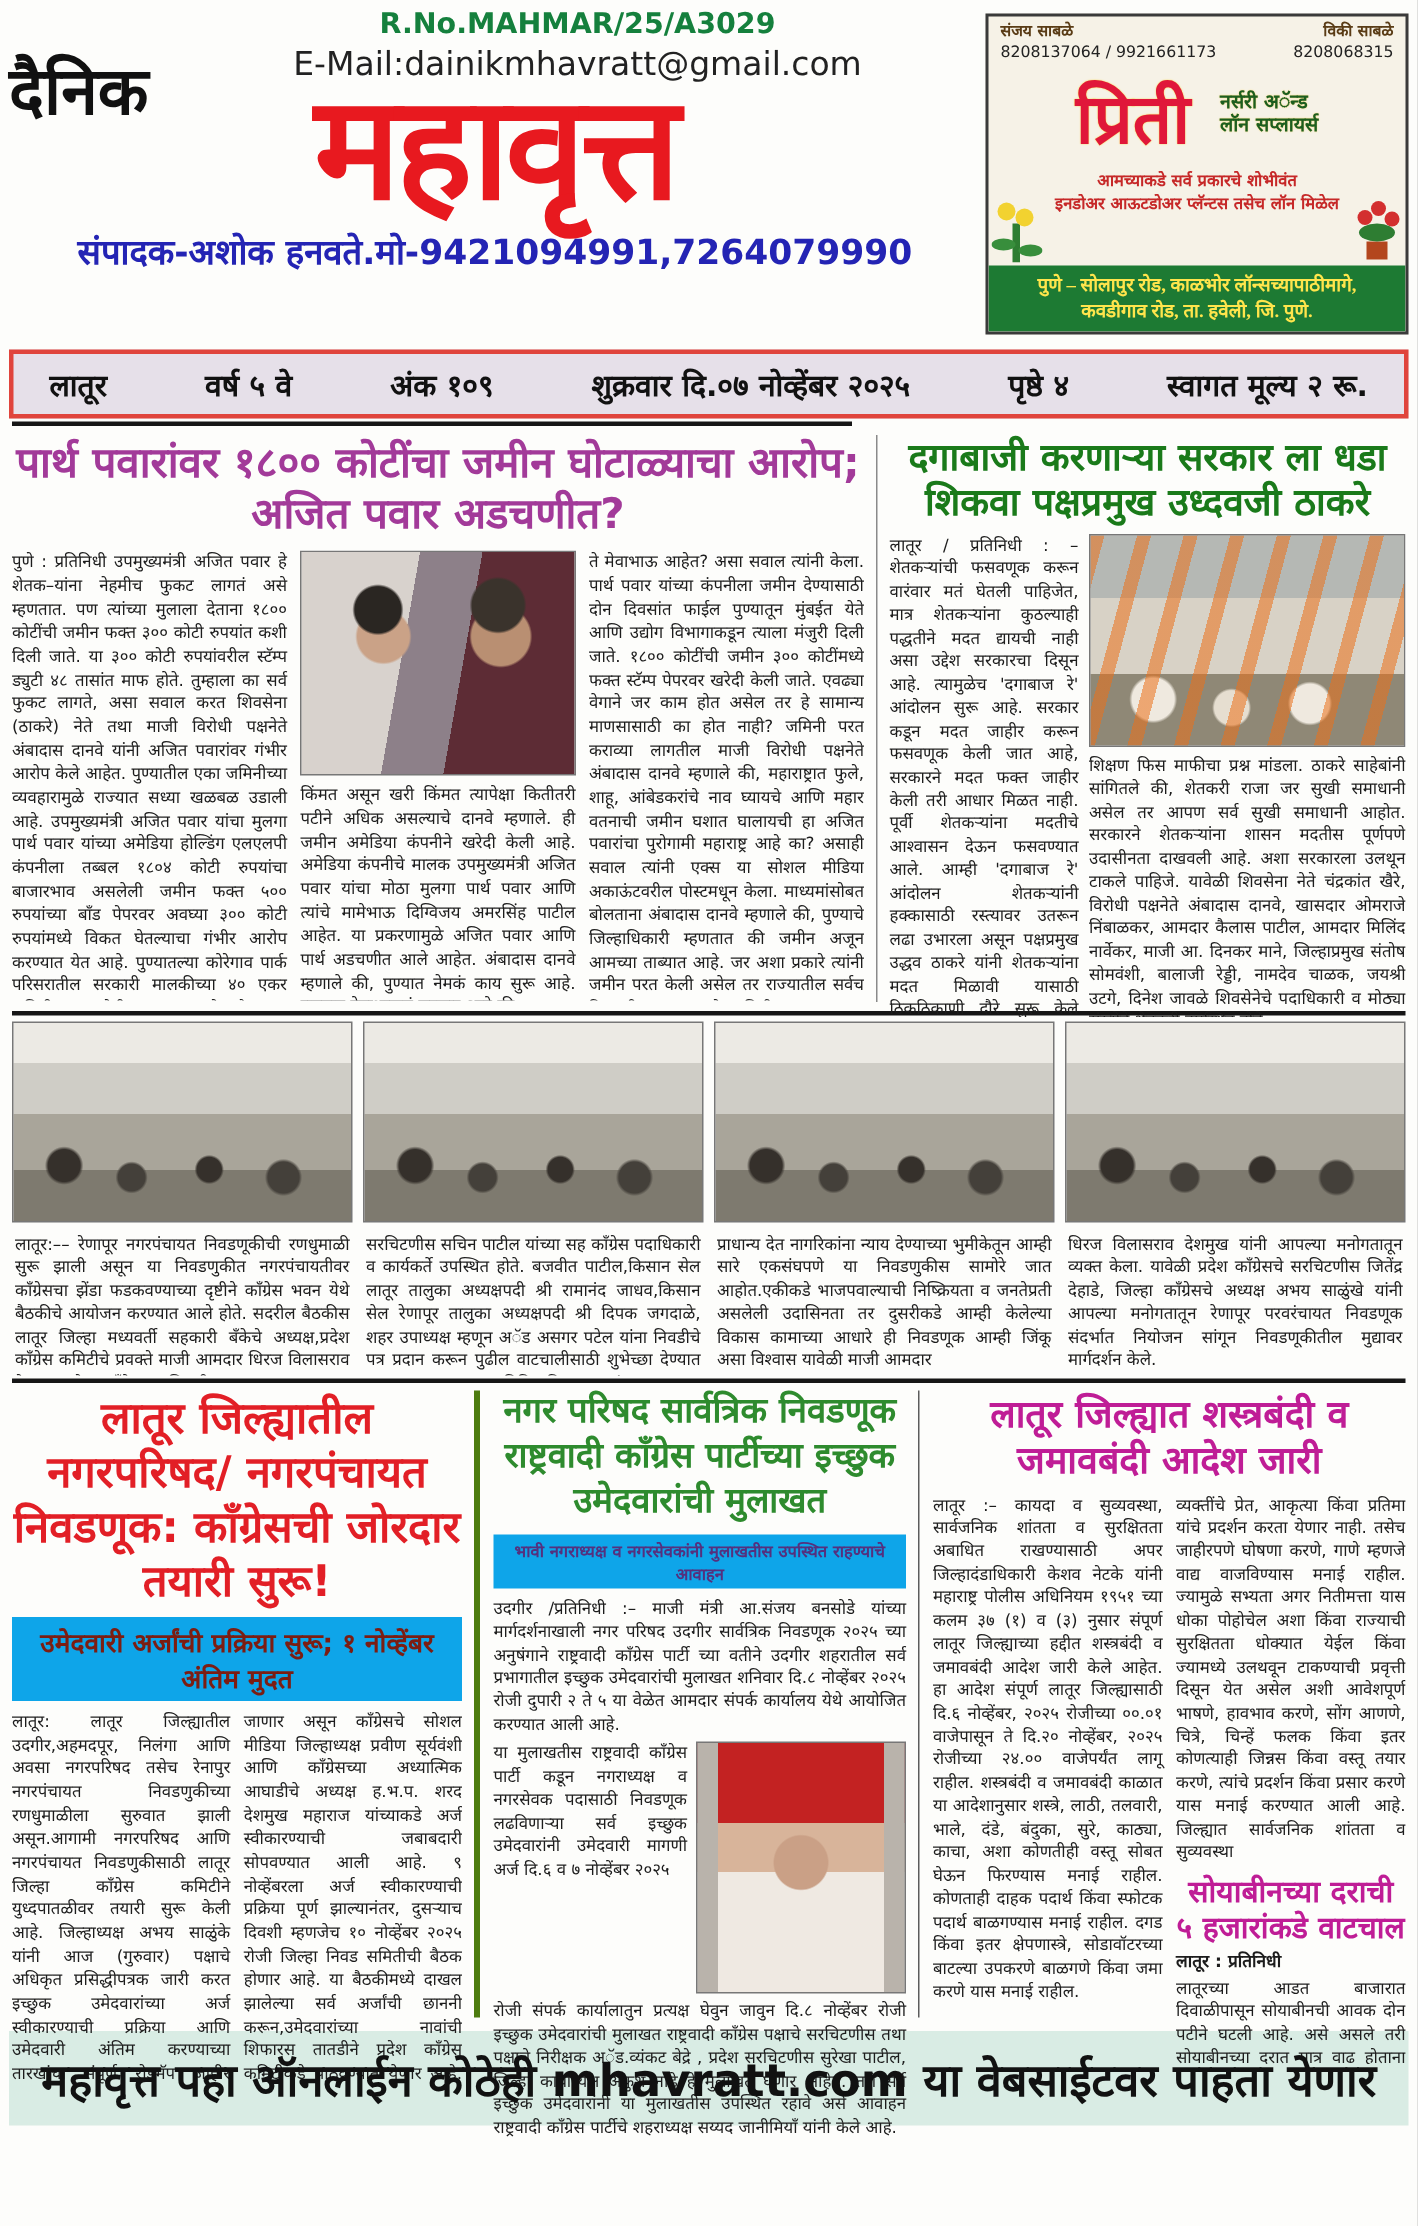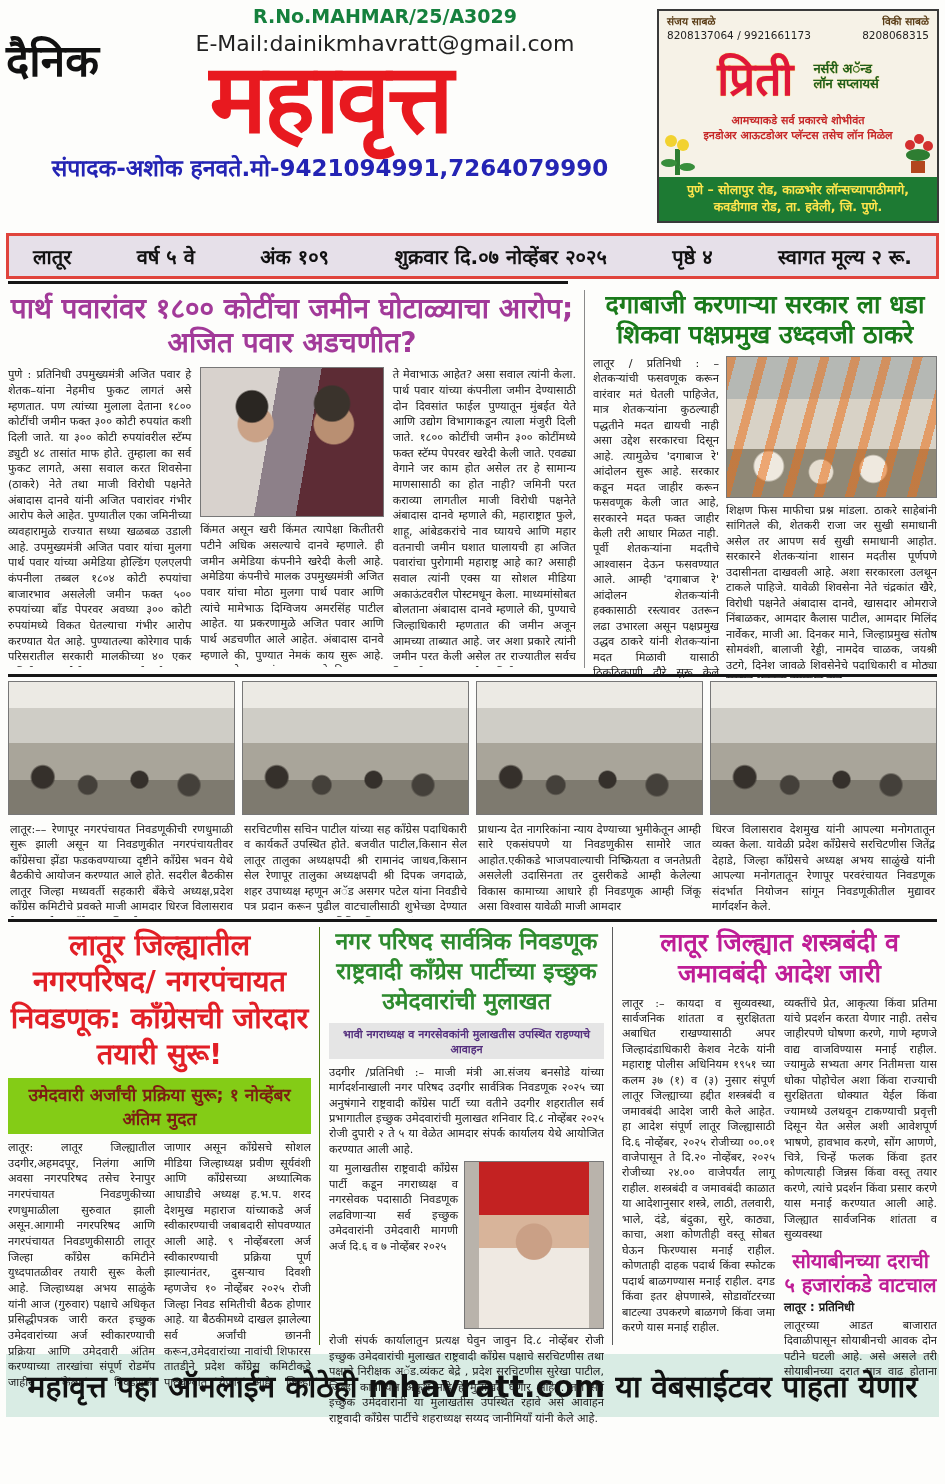--- a/index.html
+++ b/index.html
@@ -21,21 +21,21 @@
   .ad-contact { line-height:1.3; }
   .ad-contact b { display:block; color:#5a3c16; }
   .ad-mid { flex:1; position:relative; text-align:center; padding-top:4px; }
   .ad-brandrow { display:flex; justify-content:center; align-items:center; gap:20px; }
   .ad-brand { color:#e0173a; font-size:46px; font-weight:800; text-shadow:0 0 1px #f9c812; }
   .ad-brandsub { text-align:left; color:#1c5e20; font-weight:800; font-size:13px; line-height:1.15; text-shadow:0 0 1px #ffd95e; }
   .ad-tagline { color:#c62828; font-weight:800; font-size:11px; line-height:1.35; margin-top:6px; padding:0 30px; }
   .ad-flower { position:absolute; bottom:2px; width:34px; height:44px; }
   .ad-flower.left { left:2px; }
   .ad-flower.right { right:2px; }
-  .ad-address { background:#1d7a33; color:#ffe54c; font-weight:800; font-size:12.5px; text-align:center; padding:5px 17px; line-height:1.35; }
+  .ad-address { background:#1d7a33; color:#ffe54c; font-weight:800; font-size:12.5px; text-align:center; padding:5px 17px; line-height:1.35;font-family:Liberation Serif, serif; }
 
   
   .dateline { margin-top:2px; border:3px solid #e0443c; background:#e6e0e9; display:flex; align-items:center; justify-content:space-between; padding:8px 24px; font-weight:800; font-size:20px; color:#111; height:46px; }
   .rule { height:3px; background:#161616; margin:2px 2px; }
 
   
   .section1 { display:flex; gap:8px; padding:4px 2px; height:386px; }
   .vdiv { width:1px; background:#8a8a8a; }
   .art1 { width:568px; }
   .art1 h2 { color:#a23a99; font-size:28px; font-weight:800; text-align:center; line-height:1.2; margin:2px 0 8px 0; }
@@ -70,27 +70,27 @@
       radial-gradient(circle at 15% 72%, #35302b 0 5%, transparent 6%),
       radial-gradient(circle at 35% 78%, #44403a 0 5%, transparent 6%),
       radial-gradient(circle at 58% 74%, #35302b 0 5%, transparent 6%),
       radial-gradient(circle at 80% 78%, #44403a 0 5%, transparent 6%),
       linear-gradient(#eceae4 0 20%,#cfcdc6 20% 46%,#a9a59a 46% 74%,#7e7a6f 74% 100%); }
   .mid-cols { display:flex; gap:11px; padding:5px 4px; height:100px; overflow:hidden; }
   .mcol { flex:1; font-size:11.2px; text-align:justify; line-height:1.38; color:#1c1c1c; }
 
   
   .bottom { display:flex; gap:9px; padding:3px 2px; height:424px; }
-  .bl { width:312px; border-right:1px solid #4d7c0f; padding-right:8px; }
+  .bl { width:312px; border-right:4px solid #4d7c0f; padding-right:8px; }
   .bl h2 { color:#e21f26; font-size:29px; font-weight:800; text-align:center; line-height:1.25; margin:0; }
-  .bl .subhead { background:#84cc16; color:#7c1d12; font-weight:800; font-size:17.5px; text-align:center; padding:4px 2px; margin:6px 0; }
+  .bl .subhead { background:#0ea5e9; color:#7c1d12; font-weight:800; font-size:17.5px; text-align:center; padding:4px 2px; margin:6px 0; }
   .bl-body { display:flex; gap:9px; height:250px; overflow:hidden; }
   .bm { width:284px; border-right:1px solid #5c5c5c; padding-right:8px; }
   .bm h2 { color:#2e8b2e; font-size:23px; font-weight:800; text-align:center; line-height:1.3; margin:0; }
-  .bm .subhead2 { background:#e5e5e5; color:#55307e; font-weight:800; font-size:11px; text-align:center; padding:3px 2px; margin:6px 0; }
+  .bm .subhead2 { background:#0ea5e9; color:#55307e; font-weight:800; font-size:11px; text-align:center; padding:3px 2px; margin:6px 0; }
   .bm-text { font-size:11.2px; text-align:justify; line-height:1.38; color:#1c1c1c; }
   .bm-row { display:flex; gap:6px; margin:4px 0; }
   .bm-side { flex:1; }
   .photo-portrait { width:140px; height:168px;
     background:
       radial-gradient(circle at 50% 48%, #caa086 0 16%, transparent 17%),
       linear-gradient(90deg,#b9b3ab 0 10%, transparent 10% 90%, #b9b3ab 90%),
       linear-gradient(#c32222 0 32%,#d8b49a 32% 52%,#efe9e2 52% 100%); }
   .br { flex:1; }
   .br h2 { color:#bf1d96; font-size:25px; font-weight:800; text-align:center; line-height:1.25; margin:0 0 6px 0; }

